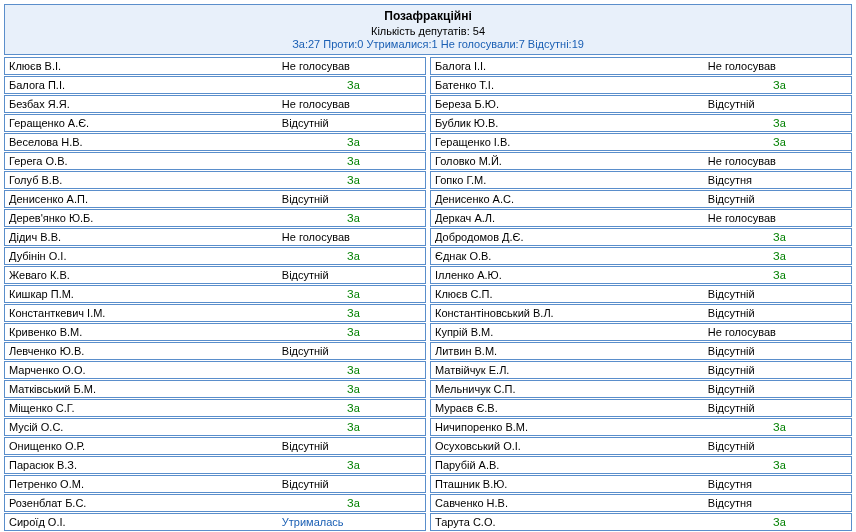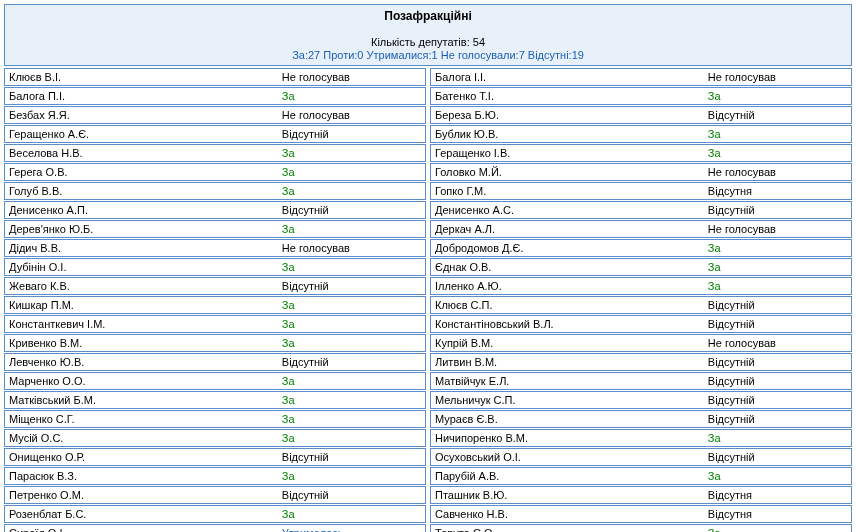--- a/index.html
+++ b/index.html
@@ -17,21 +17,21 @@
   margin-bottom: 2px;
 }
 .header .title {
   font-weight: bold;
   color: #000;
   font-size: 12px;
 }
 .header .count {
   color: #000;
   font-size: 11px;
-  margin-top: 13px;
+  margin-top: 2px;
 }
 .header .summary {
   color: #1a5fb4;
   font-size: 11px;
   margin-top: 1px;
   margin-left: 20px;
 }
 .columns {
   display: flex;
   gap: 4px;
@@ -52,21 +52,21 @@
   padding-left: 4px;
   color: #000;
   white-space: nowrap;
   overflow: hidden;
 }
 .vote {
   flex: 1;
   padding-left: 4px;
   white-space: nowrap;
 }
-.vote-za { color: #008000; }
+.vote-za { color: #008000; text-align: center; }
 .vote-absent { color: #000; }
 .vote-no { color: #000; }
 .vote-abstain { color: #1a5fb4; }
 </style>
 </head>
 <body>
 
 <div class="header">
   <div class="title">Позафракційні</div>
   <div class="count">Кількість депутатів: 54</div>

